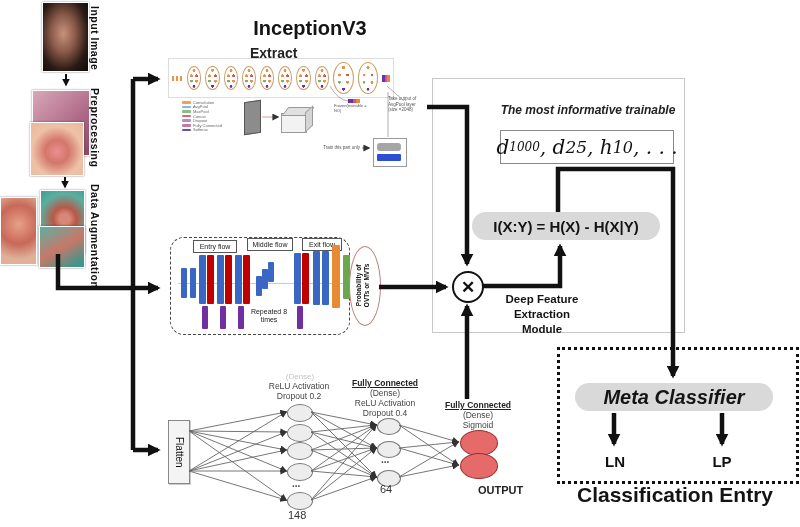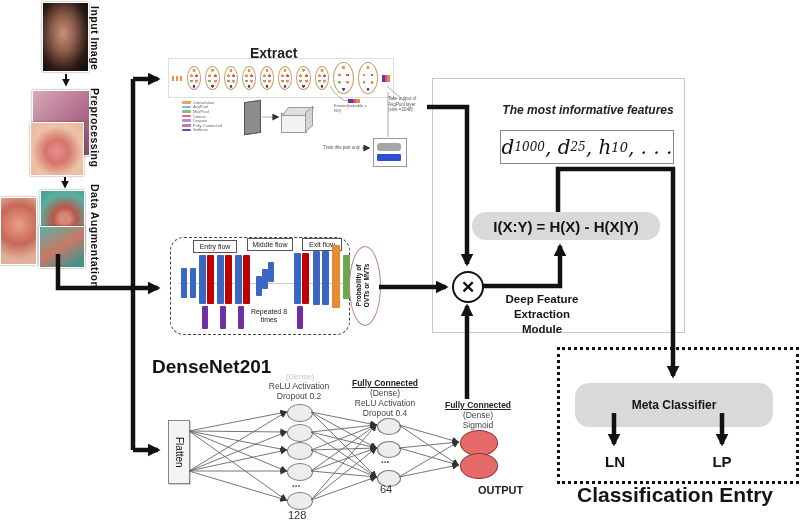--- a/index.html
+++ b/index.html
@@ -53,20 +53,21 @@
 
   <div class="abs photo" style="left:32px;top:90px;width:56px;height:64px;background:linear-gradient(135deg,#d8a8b8,#b06a88 60%,#8a4868);"></div>
   <div class="abs photo" style="left:30px;top:122px;width:52px;height:52px;background:radial-gradient(circle at 50% 55%,#e89090 0%,#d4766a 30%,#eec2a8 65%,#e8b89c 100%);"></div>
   <div class="abs vtext" style="left:89px;top:88px;height:92px;">Preprocessing</div>
 
   <div class="abs photo" style="left:40px;top:190px;width:43px;height:62px;background:radial-gradient(circle at 55% 45%,#d88878 12%,#b85848 28%,#58b0a0 60%,#3a9488 100%);"></div>
   <div class="abs photo" style="left:0px;top:197px;width:35px;height:66px;background:radial-gradient(circle at 50% 40%,#e8a088 0%,#c86858 45%,#e0b098 80%);"></div>
   <div class="abs photo" style="left:39px;top:226px;width:44px;height:40px;background:linear-gradient(150deg,#5ab0a4,#c87868 50%,#3e958a 90%);"></div>
   <div class="abs vtext" style="left:89px;top:184px;height:110px;">Data Augmentation</div>
 
+  <div class="abs title" style="left:225px;top:17px;width:170px;font-size:20px;text-align:center;">InceptionV3</div>
   <div class="abs" style="left:250px;top:45px;width:90px;font-size:14px;font-weight:bold;text-align:left;color:#222;">Extract Feature</div>
 
   <div class="abs inc-rail"></div>
   <div class="abs inc-box">
     <span class="inc-stub"></span>
     <span class="inc-m inc-s"></span>
       <span class="inc-m inc-s"></span>
     <span class="inc-m inc-s"></span>
       <span class="inc-m inc-s"></span>
     <span class="inc-m inc-s"></span>
@@ -154,39 +155,38 @@
   <div class="abs" style="left:250px;top:308px;width:38px;font-size:7px;color:#222;text-align:center;line-height:1.15;">Repeated 8 times</div>
 
   <div class="abs" style="left:349px;top:246px;width:30px;height:78px;border:1.2px solid #c07c7c;border-radius:50%;background:#fff;"></div>
   <div class="abs" style="left:349px;top:246px;width:30px;height:78px;display:flex;align-items:center;justify-content:center;">
     <div style="transform:rotate(-90deg);white-space:nowrap;font-size:6.5px;font-weight:bold;text-align:center;line-height:1.3;">
       <div>Probability of</div>
       <div>OVTs or MVTs</div>
     </div>
   </div>
 
-  <div class="abs title" style="left:152px;top:356px;width:115px;font-size:19px;">DenseNet201</div>
   <div class="abs" style="left:168px;top:420px;width:20px;height:62px;border:1px solid #888;background:#f4f4f4;box-shadow:1px 1px 0 #ccc;
               display:flex;align-items:center;justify-content:center;">
     <span class="vtext" style="font-weight:normal;font-size:10px;letter-spacing:0;">Flatten</span>
   </div>
 
   <div class="abs" style="left:270px;top:372px;width:60px;font-size:8px;color:#c4c4c4;text-align:center;">(Dense)</div>
   <div class="abs nn-note" style="left:258px;top:381px;width:82px;">
     <div>ReLU Activation</div>
     <div>Dropout 0.2</div>
   </div>
 
   <div class="node" style="left:287px;top:404px;width:24px;height:16px;"></div>
   <div class="node" style="left:287px;top:424px;width:24px;height:16px;"></div>
   <div class="node" style="left:287px;top:442px;width:24px;height:16px;"></div>
   <div class="node" style="left:287px;top:463px;width:24px;height:16px;"></div>
   <div class="node" style="left:287px;top:492px;width:24px;height:16px;"></div>
   <div class="abs" style="left:292px;top:478px;font-size:10px;font-weight:bold;color:#444;">...</div>
-  <div class="abs" style="left:288px;top:509px;font-size:11px;color:#333;">128</div>
+  <div class="abs" style="left:288px;top:509px;font-size:11px;color:#333;">148</div>
 
   <div class="abs fc-title" style="left:345px;top:378px;width:80px;">Fully Connected</div>
   <div class="abs nn-note" style="left:349px;top:388px;width:72px;">
     <div>(Dense)</div>
     <div>ReLU Activation</div>
     <div>Dropout 0.4</div>
   </div>
   <div class="node" style="left:377px;top:418px;width:22px;height:15px;"></div>
   <div class="node" style="left:377px;top:441px;width:22px;height:15px;"></div>
   <div class="node" style="left:377px;top:470px;width:22px;height:15px;"></div>
@@ -196,44 +196,44 @@
   <div class="abs fc-title" style="left:438px;top:400px;width:80px;">Fully Connected</div>
   <div class="abs nn-note" style="left:442px;top:410px;width:72px;">
     <div>(Dense)</div>
     <div>Sigmoid</div>
   </div>
   <div class="rnode" style="left:460px;top:430px;width:36px;height:24px;"></div>
   <div class="rnode" style="left:460px;top:453px;width:36px;height:24px;"></div>
   <div class="abs" style="left:478px;top:484px;font-size:11px;font-weight:bold;color:#222;">OUTPUT</div>
 
   <div class="abs stagebox" style="left:432px;top:78px;width:251px;height:253px;"></div>
-  <div class="abs" style="left:498px;top:103px;width:180px;font-size:12px;font-style:italic;font-weight:bold;text-align:center;color:#222;">The most informative features</div>
+  <div class="abs" style="left:498px;top:103px;width:180px;font-size:12px;font-style:italic;font-weight:bold;text-align:center;color:#222;">The most informative trainable</div>
   <div class="abs" style="left:500px;top:130px;width:172px;height:32px;border:1px solid #888;background:#fff;
               display:flex;align-items:center;justify-content:center;
               font-family:'DejaVu Serif',serif;font-style:italic;font-size:20px;color:#111;">
     <span>d</span>
       <sub style="font-size:12px">1000</sub>
       <span style="white-space:pre">, </span>
     <span>d</span>
-      <sub style="font-size:12px">25</sub>
+      <sub style="font-size:17px">25</sub>
       <span style="white-space:pre">, </span>
     <span>h</span>
-      <sub style="font-size:13px">10</sub>
+      <sub style="font-size:16px">10</sub>
       <span style="white-space:pre">, . . .</span>
   </div>
   <div class="abs" style="left:494px;top:292px;width:96px;font-size:11.5px;font-weight:bold;text-align:center;line-height:1.3;color:#141414;">
     <div>Deep Feature</div>
     <div>Extraction Module</div>
   </div>
   <div class="abs pill" style="left:472px;top:212px;width:188px;height:28px;font-size:15px;">
     <span>I(X:Y) = H(X) - H(X|Y)</span>
   </div>
 
   <div class="abs" style="left:557px;top:347px;width:236px;height:131px;border:3px dotted #111;background:#fff;"></div>
-  <div class="abs pill" style="left:575px;top:383px;width:198px;height:44px;font-size:12px;z-index:3;">
+  <div class="abs pill" style="left:575px;top:383px;width:198px;height:28px;font-size:20px;z-index:3;font-style:italic;">
     <span>Meta Classifier</span>
   </div>
   <div class="abs" style="left:602px;top:453px;width:26px;font-size:15px;font-weight:bold;text-align:center;z-index:3;">LN</div>
   <div class="abs" style="left:709px;top:453px;width:26px;font-size:15px;font-weight:bold;text-align:center;z-index:3;">LP</div>
   <div class="abs" style="left:557px;top:483px;width:236px;font-size:21px;font-weight:bold;text-align:center;color:#141414;">Classification Entry</div>
 
   <svg width="800" height="527" viewBox="0 0 800 527" style="z-index:5;">
     <defs>
       <marker id="m-big" viewBox="0 0 10 10" refX="8" refY="5" markerWidth="13" markerHeight="13" markerUnits="userSpaceOnUse" orient="auto">
           <path d="M0,0 L10,5 L0,10 z" fill="#111"></path>

